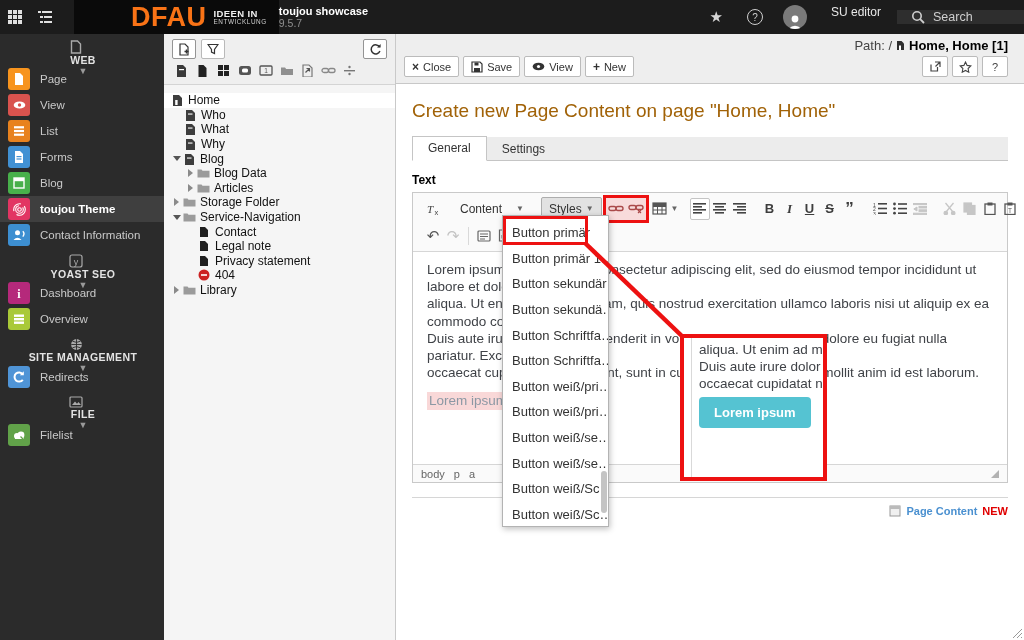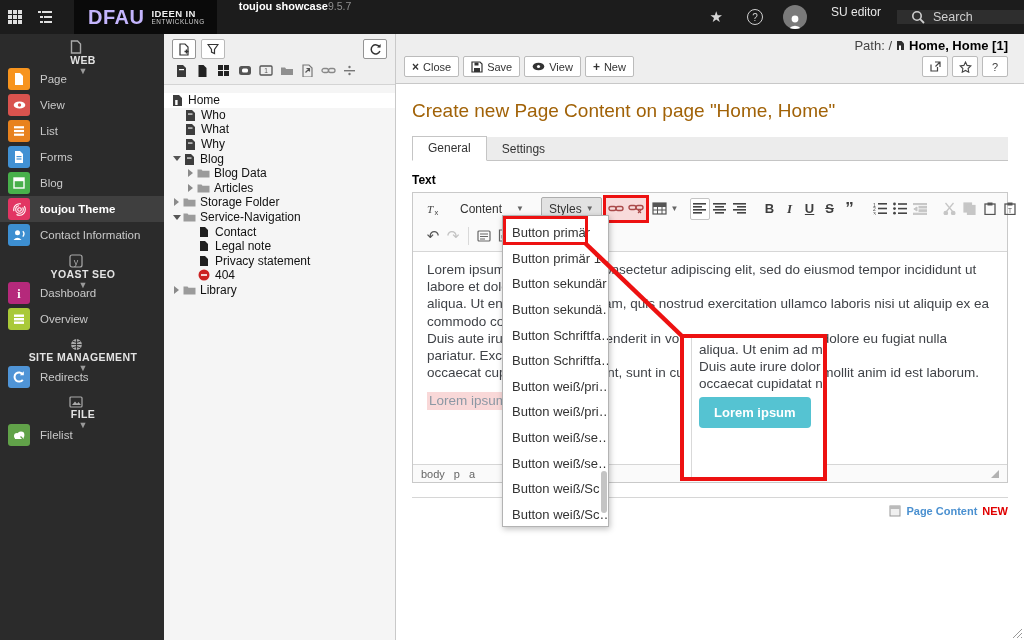--- a/index.html
+++ b/index.html
@@ -4,25 +4,25 @@
 <style>
   :root{ --red:#ed1111; --bar:#1c1c1c; --menu:#2b2b2b; }
   *{margin:0;padding:0;box-sizing:border-box;}
   html,body{width:1024px;height:640px;overflow:hidden;background:#fff;
     font-family:"Liberation Sans","DejaVu Sans",sans-serif;}
 
   
   #topbar{position:absolute;left:0;top:0;width:1024px;height:34px;background:var(--bar);display:flex;align-items:stretch;color:#ddd;z-index:20;}
   .tb-iconbtn{width:30px;display:flex;align-items:center;justify-content:center;cursor:pointer;}
   #logo{background:#0a0a0a;display:flex;align-items:center;padding:0 12px 0 14px;gap:7px;margin-left:14px;}
-  #logo .dfau{font-size:20px;font-weight:bold;color:#c4b5fd;letter-spacing:.5px;}
+  #logo .dfau{font-size:27px;font-weight:bold;color:#f97316;letter-spacing:.5px;margin-left:43px;}
   #logo .claim{display:flex;flex-direction:column;line-height:1;color:#efefef;}
   #logo .claim .c1{font-size:9.5px;font-weight:bold;letter-spacing:.4px;}
   #logo .claim .c2{font-size:6.4px;letter-spacing:.55px;margin-top:1px;color:#cfcfcf;}
-  #sitetitle{display:flex;flex-direction:row;justify-content:center;margin-left:22px;line-height:1.15;}
+  #sitetitle{display:flex;flex-direction:column;justify-content:center;margin-left:0;line-height:1.15;}
   #sitetitle .st{font-size:11px;font-weight:bold;color:#fff;}
   #sitetitle .sv{font-size:10.5px;color:#8f8f8f;}
   #topbar .spacer{flex:1;}
   .tb-right{display:flex;align-items:center;gap:0;}
   .tb-star{font-size:15px;color:#d6d6d6;padding:0 12px;cursor:pointer;}
   .tb-help{width:16px;height:16px;border:1.4px solid #cfcfcf;border-radius:50%;color:#cfcfcf;font-size:10px;display:flex;align-items:center;justify-content:center;margin:0 12px;cursor:pointer;}
   .tb-user{display:flex;align-items:flex-start;gap:24px;padding:0 16px 0 8px;cursor:pointer;}
   .tb-user .av{width:24px;height:24px;border-radius:50%;background:#7a7a7a;display:flex;align-items:flex-end;justify-content:center;overflow:hidden;}
   .tb-user .un{font-size:12px;color:#e8e8e8;}
   #tb-search{width:127px;background:#2e2e2e;display:flex;align-items:center;gap:8px;padding-left:14px;cursor:text;}

